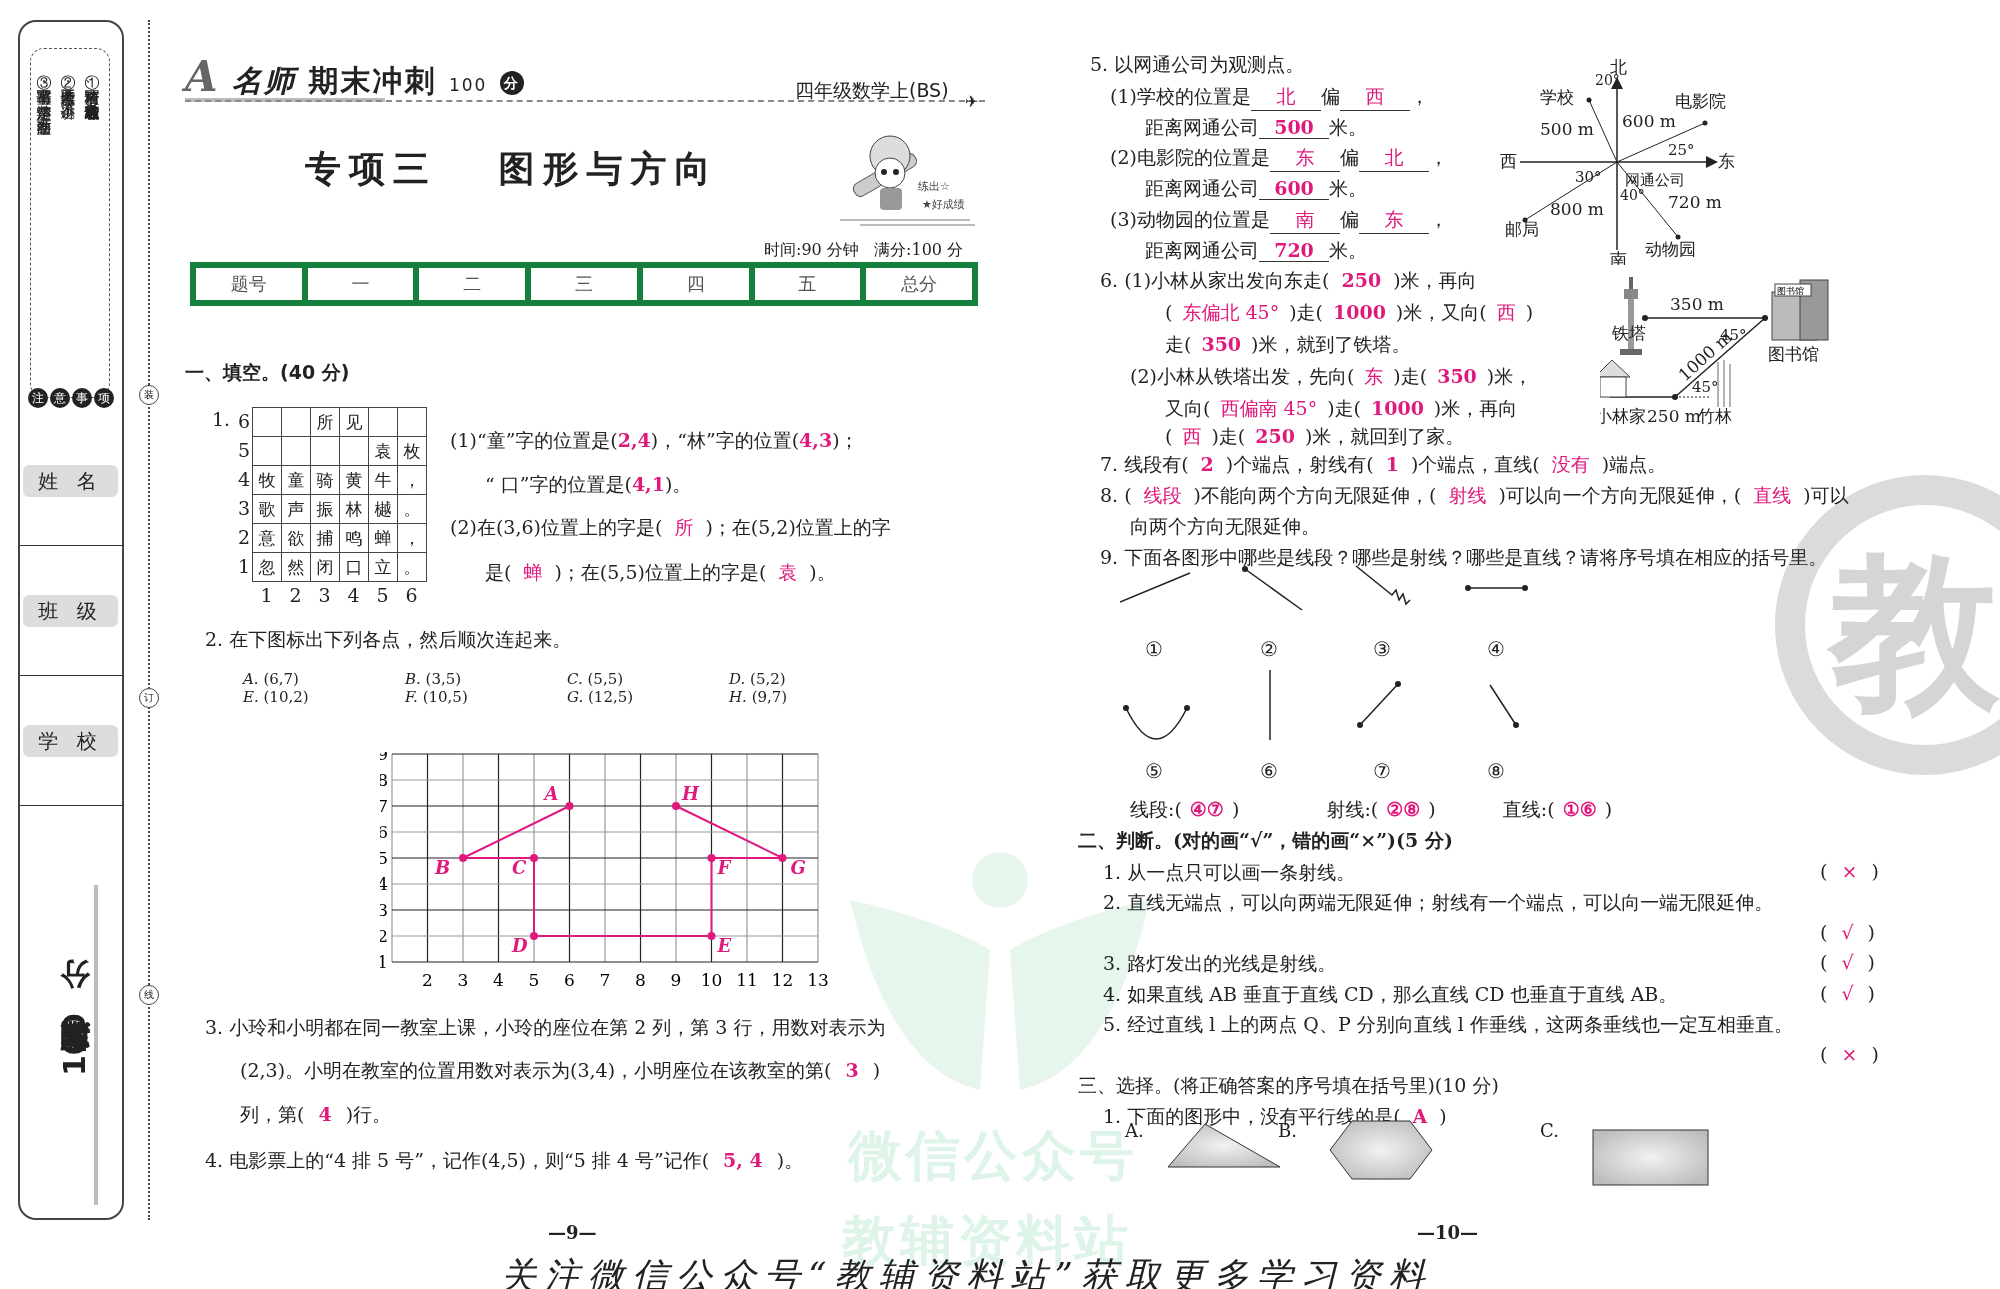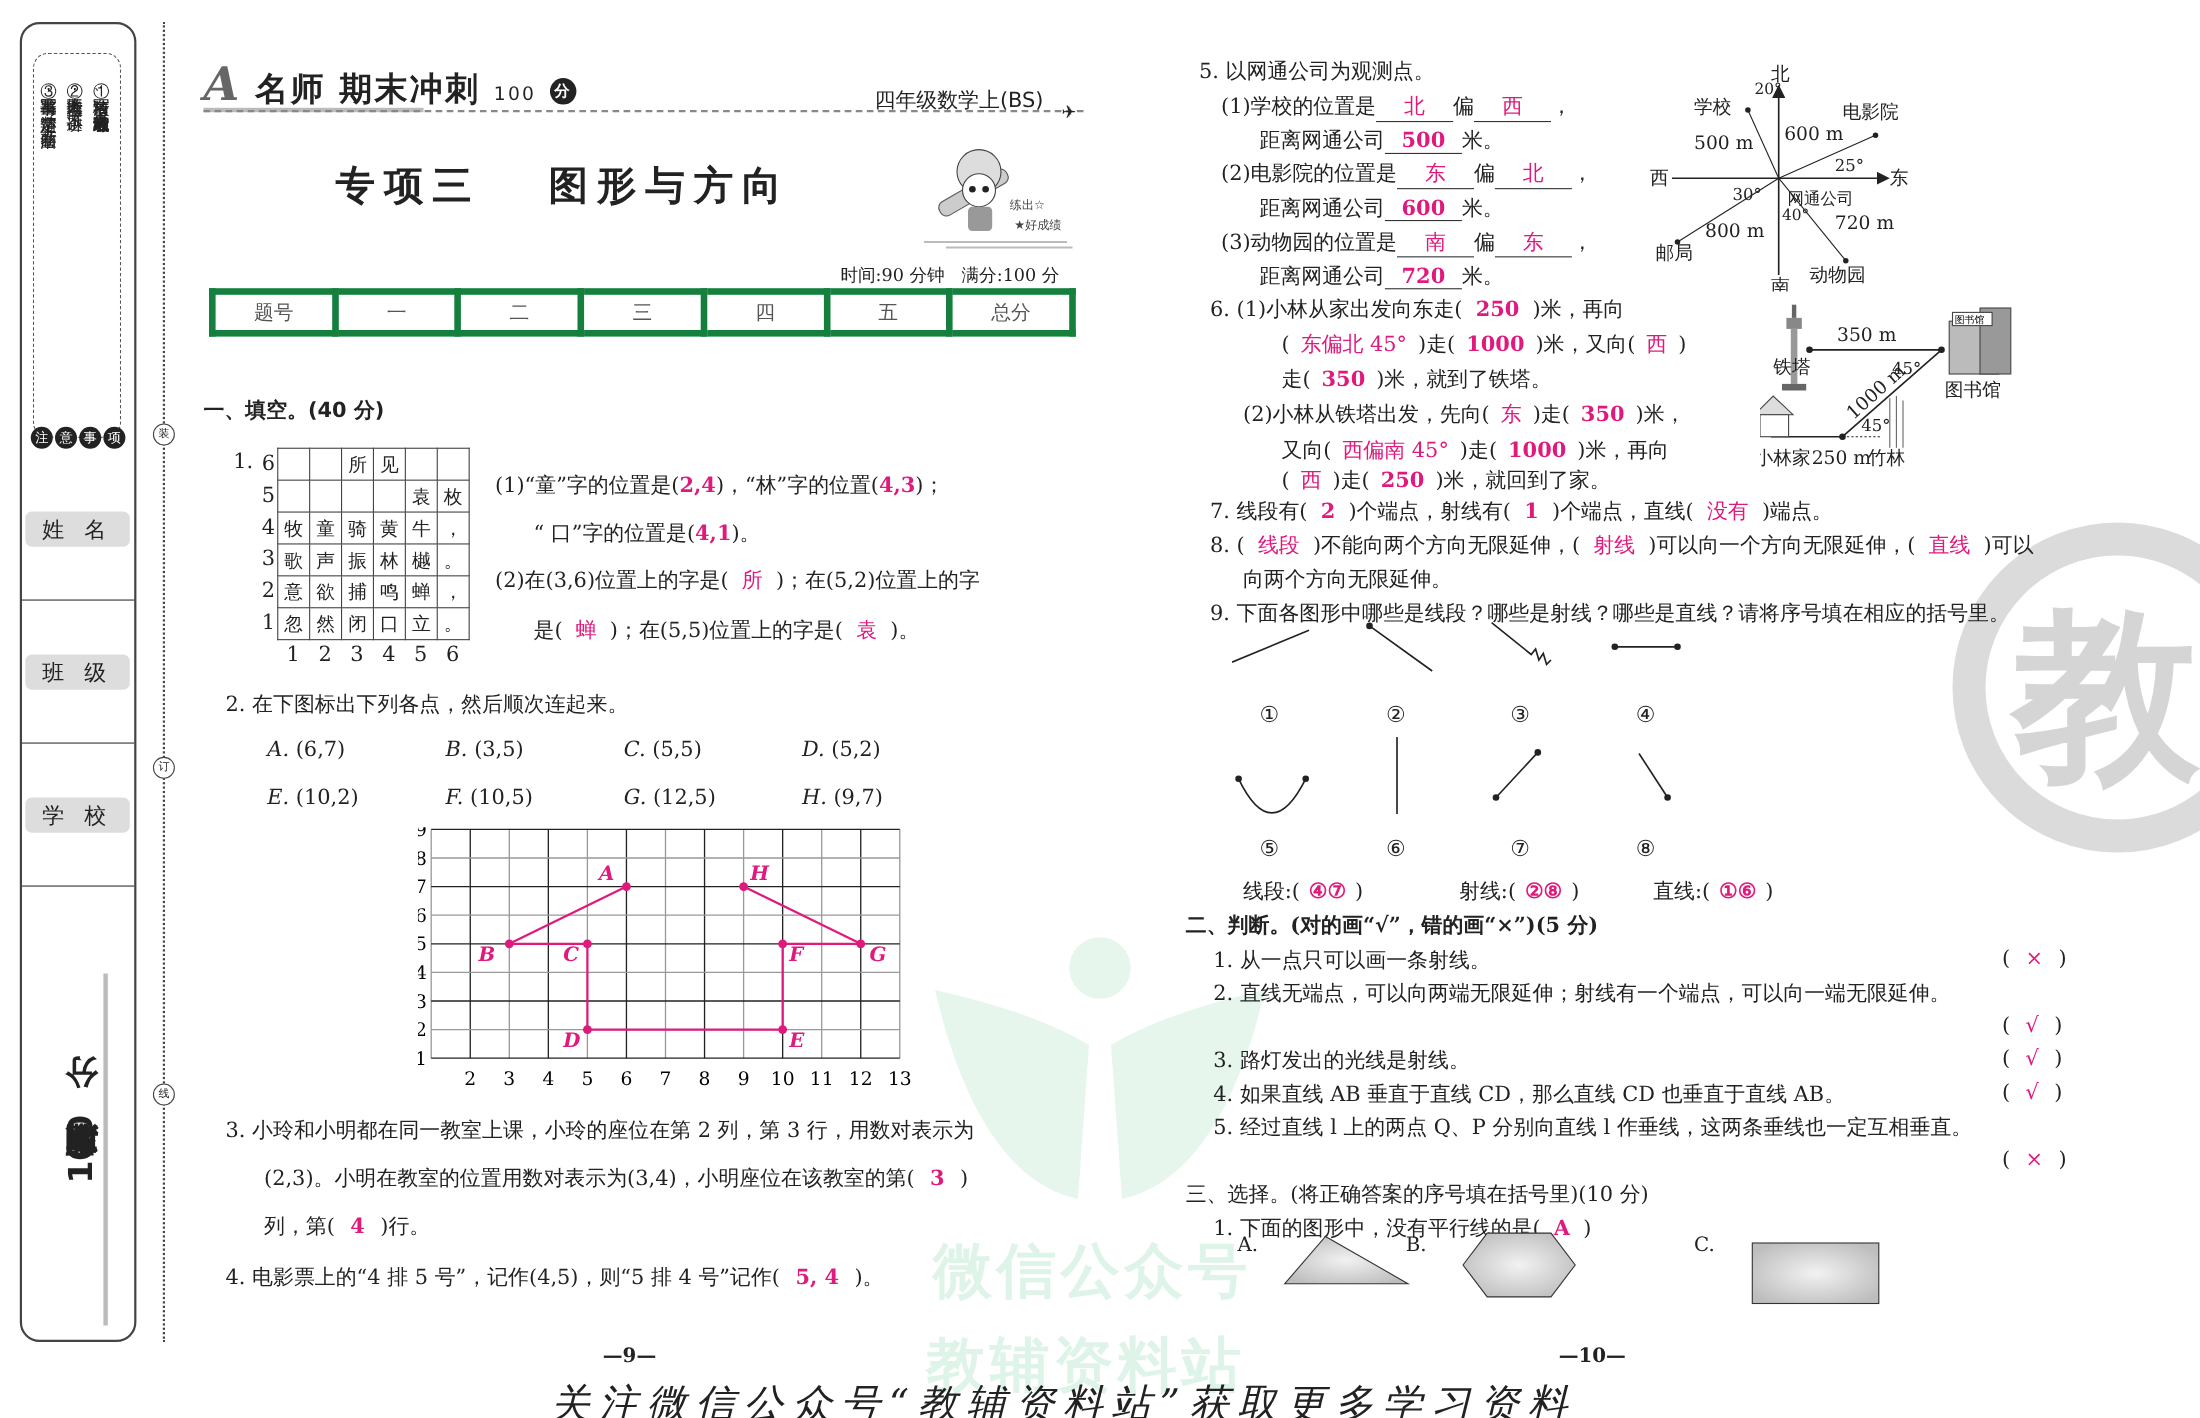--- a/index.html
+++ b/index.html
@@ -92,21 +92,21 @@
   <path d="M20 70 Q 60 240 150 260 L 160 120 Q 110 90 20 70 Z" fill="rgba(140,215,175,0.22)"></path>
   <path d="M320 70 Q 280 240 190 260 L 180 120 Q 230 90 320 70 Z" fill="rgba(140,215,175,0.22)"></path>
 </svg>
 <div class="abs wm-green" style="left:848px; top:1120px; font-size:54px; letter-spacing:4px;">微信公众号</div>
 <div class="abs wm-green" style="left:842px; top:1205px; font-size:54px; letter-spacing:4px;">教辅资料站</div>
 <div id="stamp" class="abs"></div>
 <div id="stamp-glyph" class="abs">教</div>
 
 <div id="header-logo" class="abs">
   <span class="a-mark">A</span>
-  <span style="">名师</span>
+  <span style="font-style:italic;">名师</span>
   <span>期末冲刺</span>
   <span class="hundred">100</span>
   <span class="fen">分</span>
 </div>
 <div id="header-band" class="abs"></div>
 <div id="header-line" class="abs"></div>
 <div id="grade" class="abs">四年级数学上(BS)</div>
 <div class="abs" style="left:965px; top:92px; font-size:16px;">✈</div>
 
 <div id="title" class="abs" style="white-space:pre;">专项三   图形与方向</div>
@@ -219,21 +219,21 @@
   <span>“ 口”字的位置是(</span><span class="ans">4,1</span><span>)。</span>
 </div>
 <div class="abs txt" style="left:450px; top:515px;">
   <span>(2)在(3,6)位置上的字是(</span><span class="ans-h" style="padding:0 12px;">所</span><span>)；在(5,2)位置上的字</span>
 </div>
 <div class="abs txt" style="left:485px; top:560px;">
   <span>是(</span><span class="ans-h" style="padding:0 12px;">蝉</span><span>)；在(5,5)位置上的字是(</span><span class="ans-h" style="padding:0 12px;">袁</span><span>)。</span>
 </div>
 
 <div class="abs txt" style="left:205px; top:627px;">2.  在下图标出下列各点，然后顺次连起来。</div>
-<div class="abs" style="left:243px; top:670px; width:560px; display:grid; grid-template-columns: repeat(4, 162px); row-gap: 22px; font-size:19px;">
+<div class="abs" style="left:243px; top:670px; width:560px; display:grid; grid-template-columns: repeat(4, 162px); font-size:15px;">
   <span><i>A.</i> <span>(6,7)</span></span>
   <span><i>B.</i> <span>(3,5)</span></span>
   <span><i>C.</i> <span>(5,5)</span></span>
   <span><i>D.</i> <span>(5,2)</span></span>
   <span><i>E.</i> <span>(10,2)</span></span>
   <span><i>F.</i> <span>(10,5)</span></span>
   <span><i>G.</i> <span>(12,5)</span></span>
   <span><i>H.</i> <span>(9,7)</span></span>
 </div>
 

